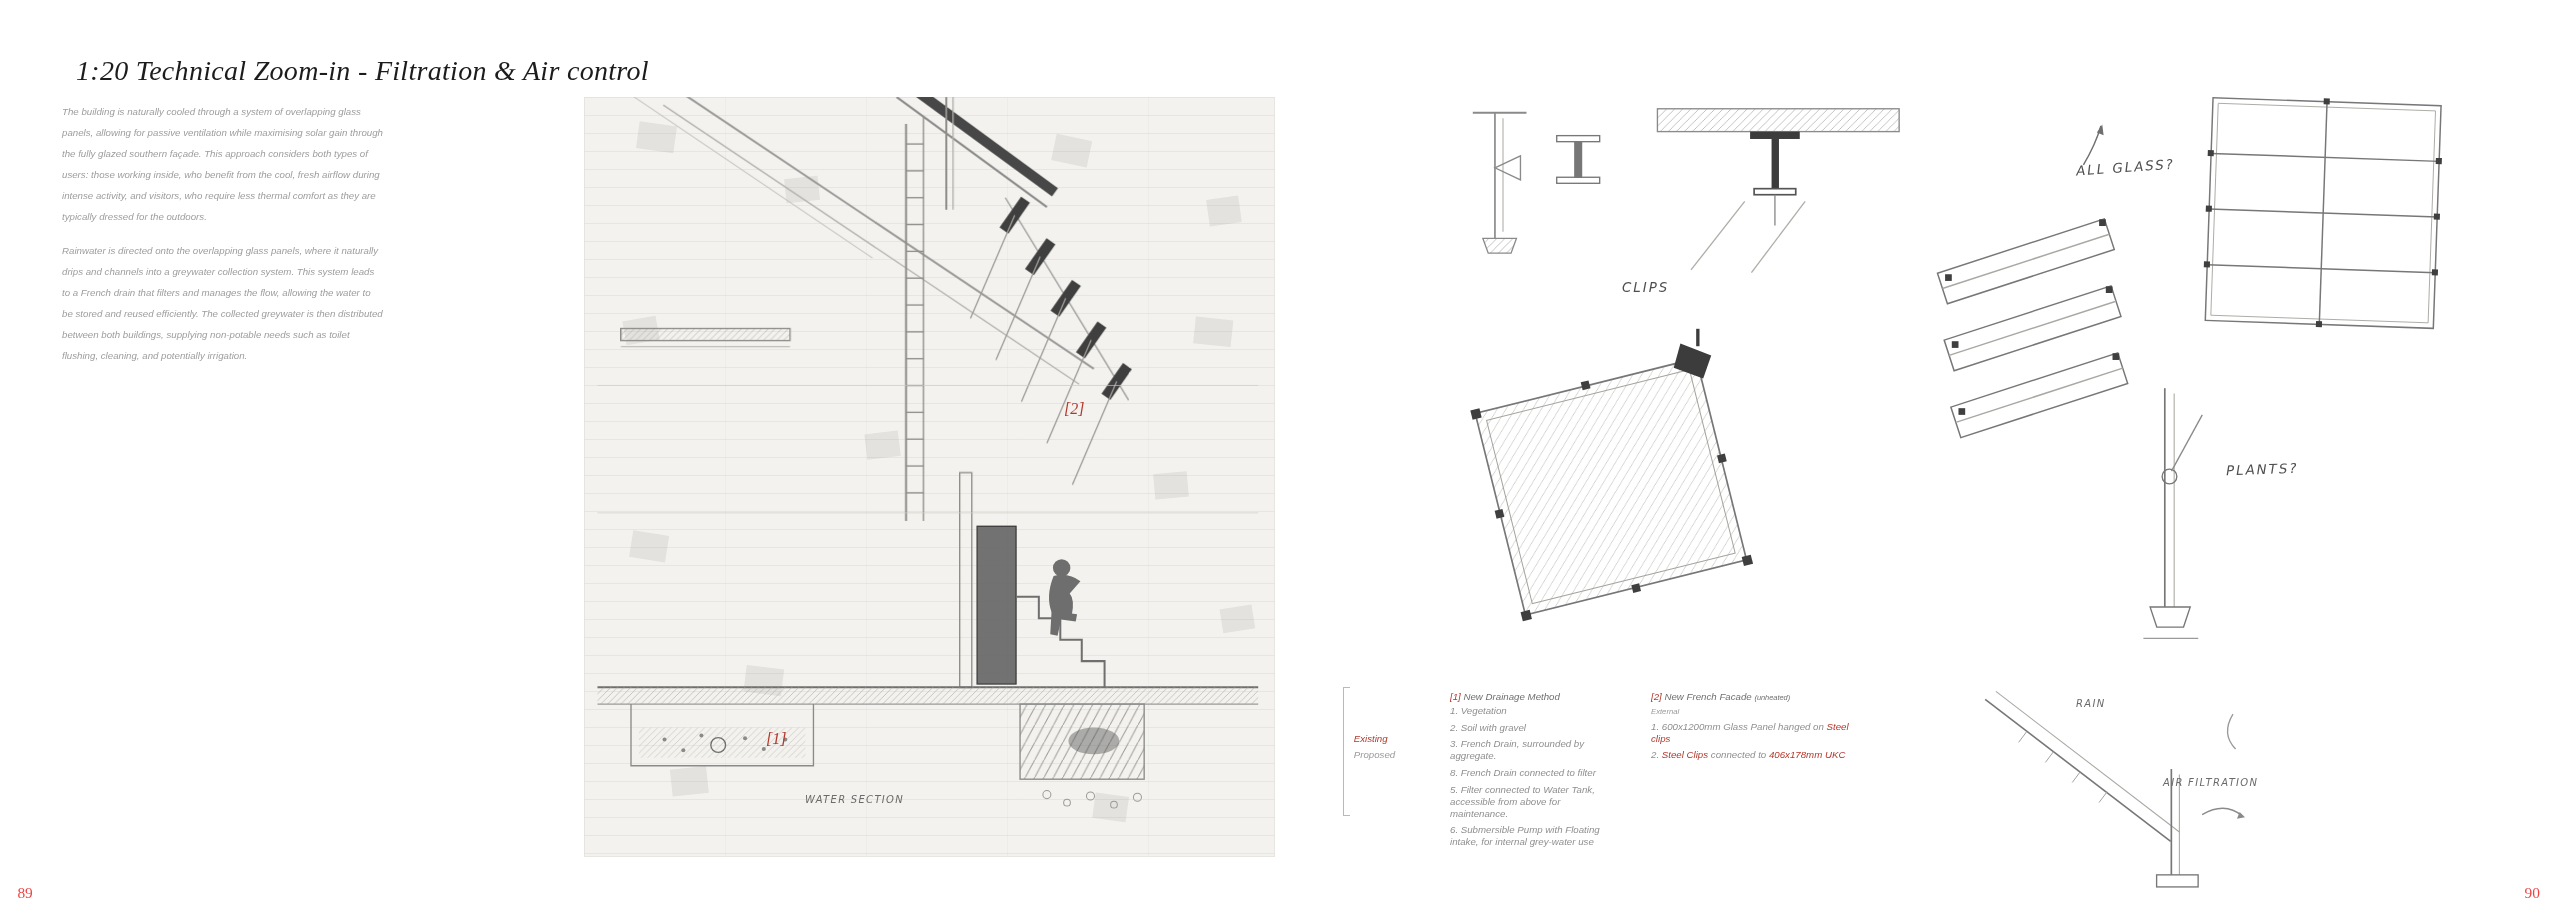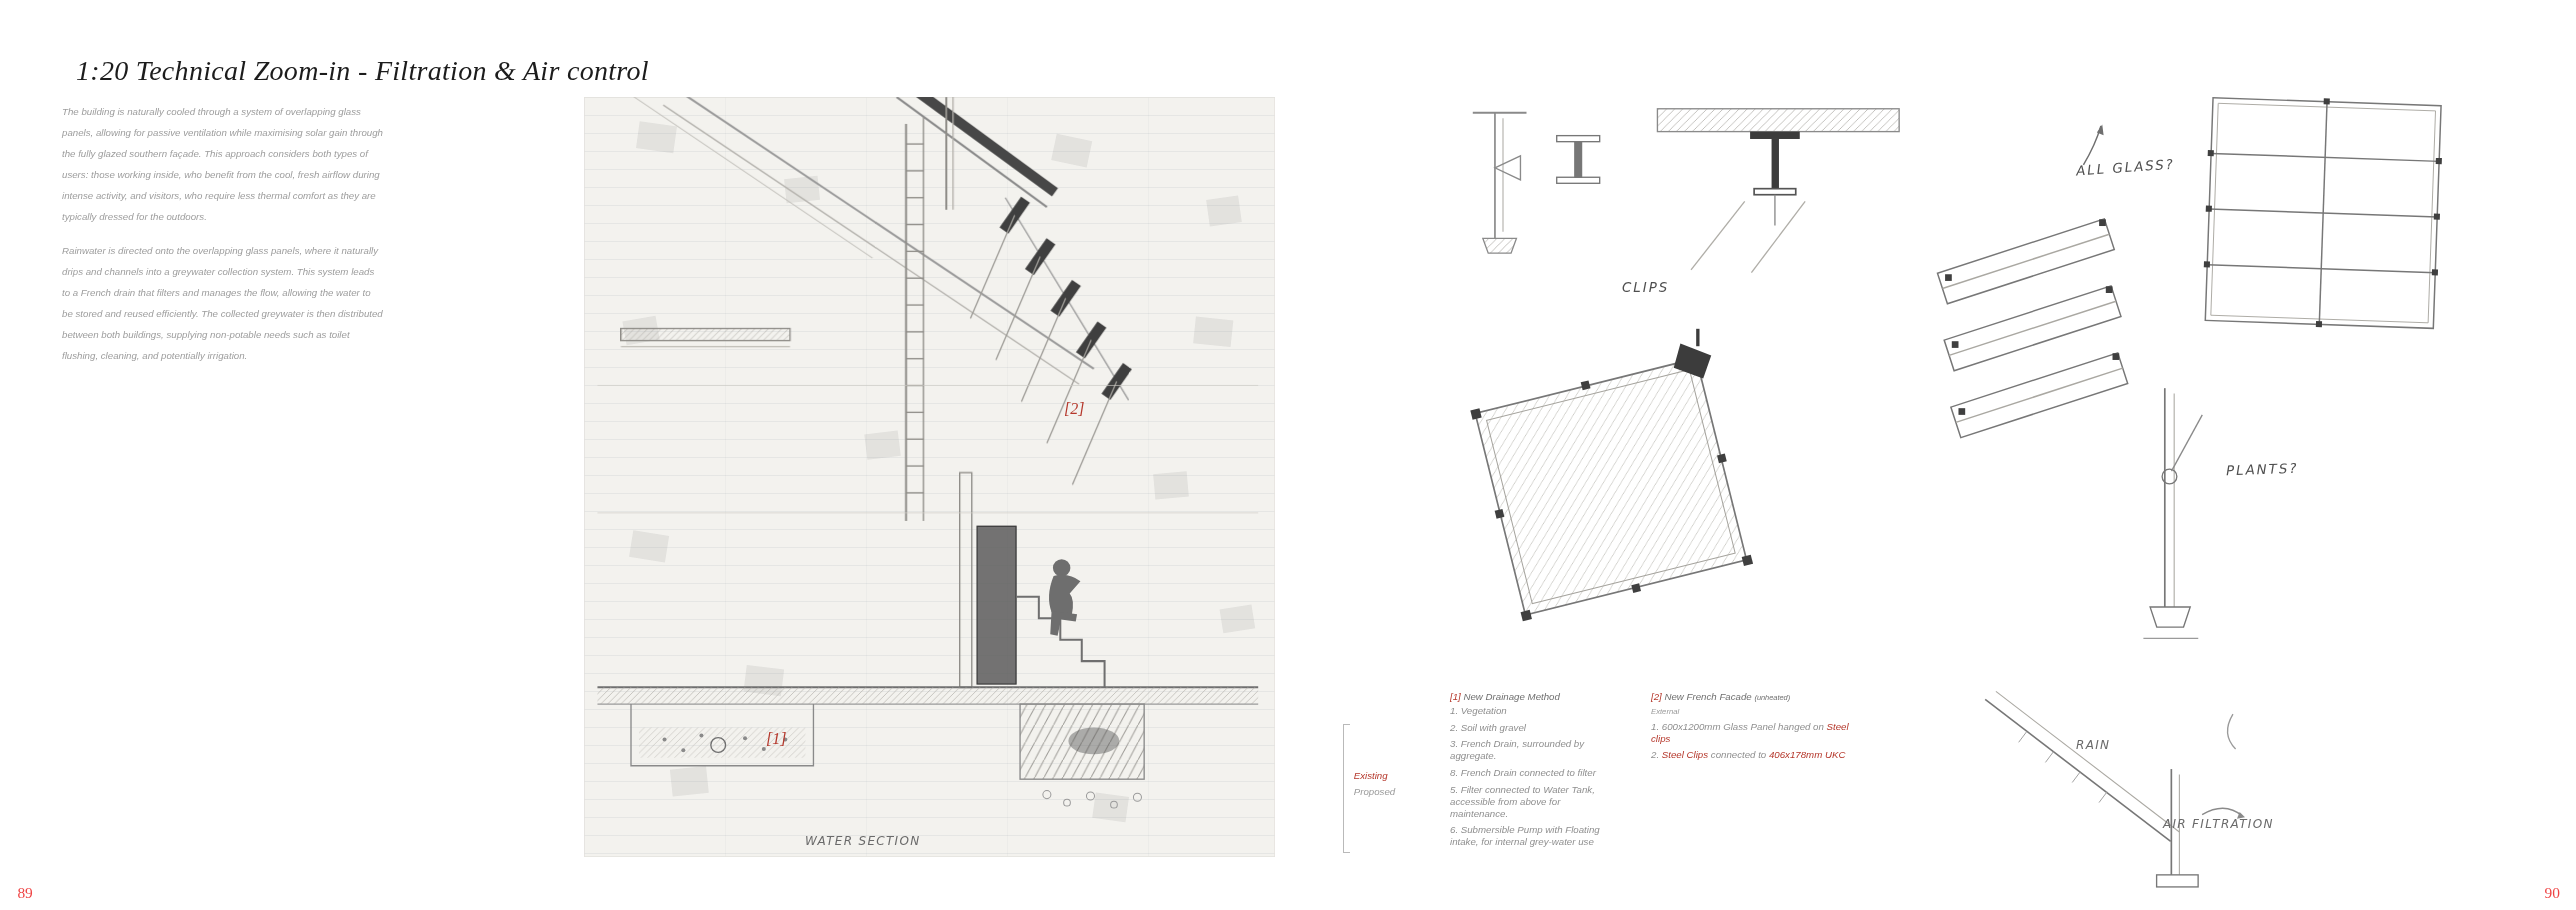--- a/index.html
+++ b/index.html
@@ -22,49 +22,49 @@
         #f3f2ee;
       box-shadow:0 0 0 0.7px #e4e2dd inset;}
   .main-drawing svg{position:absolute;left:0;top:0;}
   .marker{position:absolute;font-family:"Liberation Serif",serif;font-style:italic;
           font-size:16px;color:#b5372b;}
   .caption{position:absolute;left:221px;top:697px;font-size:10px;}
 
   
   .hand{font-family:"DejaVu Sans",sans-serif;font-style:italic;color:#4f4f4f;
         letter-spacing:2px;font-size:13.4px;white-space:nowrap;}
-  .hand.small{font-size:12px;letter-spacing:1.3px;color:#6a6a6a;margin-top:40px;}
+  .hand.small{font-size:10px;letter-spacing:1.3px;color:#6a6a6a;}
 
   
   .sketch{position:absolute;}
   .note{position:absolute;}
 
   
   .legend{position:absolute;left:1442px;top:691px;width:510px;
           font-style:italic;font-size:9.7px;line-height:12px;color:#8f8f8f;}
   .legend .col{position:absolute;top:0;}
   .legend .col1{left:8px;width:158px;}
   .legend .col2{left:209px;width:201px;}
   .legend .ltitle{color:#6f6f6f;margin-bottom:2px;}
   .legend .red{color:#b5372b;}
   .legend .item{margin-bottom:4.7px;}
   .legend .sub{font-size:7.7px;color:#9a9a9a;margin-bottom:2.7px;}
   .legend .suffix{font-size:7.4px;}
-  .status{position:absolute;left:1343px;top:724px;height:127px;width:81px;text-decoration:underline;}
+  .status{position:absolute;left:1343px;top:687px;height:127px;width:81px;text-decoration:underline;}
   .status .bracket{position:absolute;left:0;top:0;width:6px;height:127px;
         border-left:1px solid #b9b9b9;border-top:1px solid #b9b9b9;border-bottom:1px solid #b9b9b9;}
   .status .txt{position:absolute;left:10.7px;font-style:italic;font-size:9.7px;}
   .status .existing{top:46px;color:#b5372b;}
   .status .proposed{top:62px;color:#9a9a9a;}
 
   
   .pagenum{position:absolute;bottom:9.4px;font-family:"Liberation Serif",serif;
            font-size:15.4px;color:#ef4444;}
   .pagenum.left{left:17.4px;}
-  .pagenum.right{right:16px;}
+  .pagenum.right{right:36px;}
 </style>
 </head>
 <body>
 
 <div class="spread">
 
   <h1 class="page-title">1:20 Technical Zoom-in - Filtration &amp; Air control</h1>
 
   <div class="intro">
     <p>The building is naturally cooled through a system of overlapping glass panels, allowing for passive ventilation while maximising solar gain through the fully glazed southern façade. This approach considers both types of users: those working inside, who benefit from the cool, fresh airflow during intense activity, and visitors, who require less thermal comfort as they are typically dressed for the outdoors.</p>

